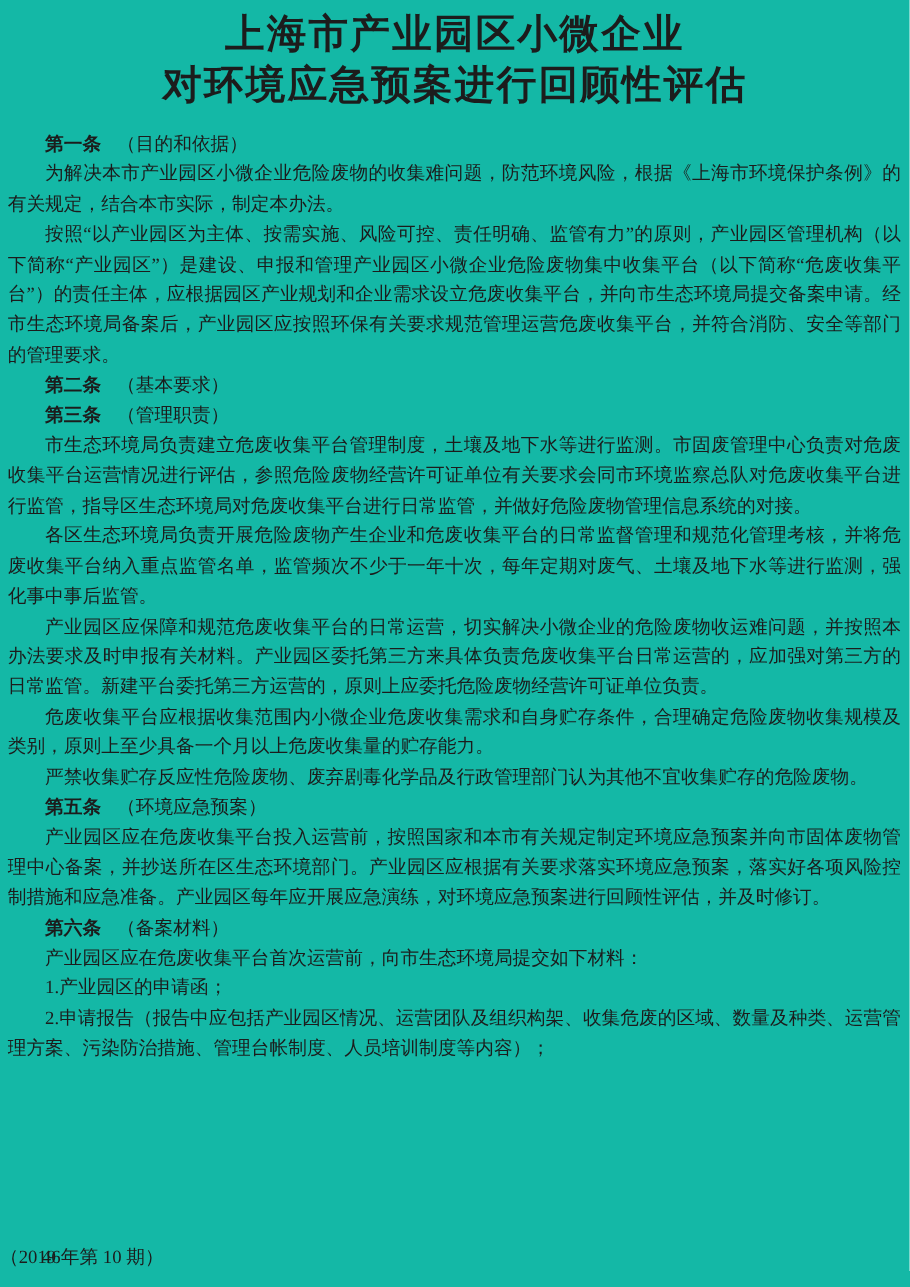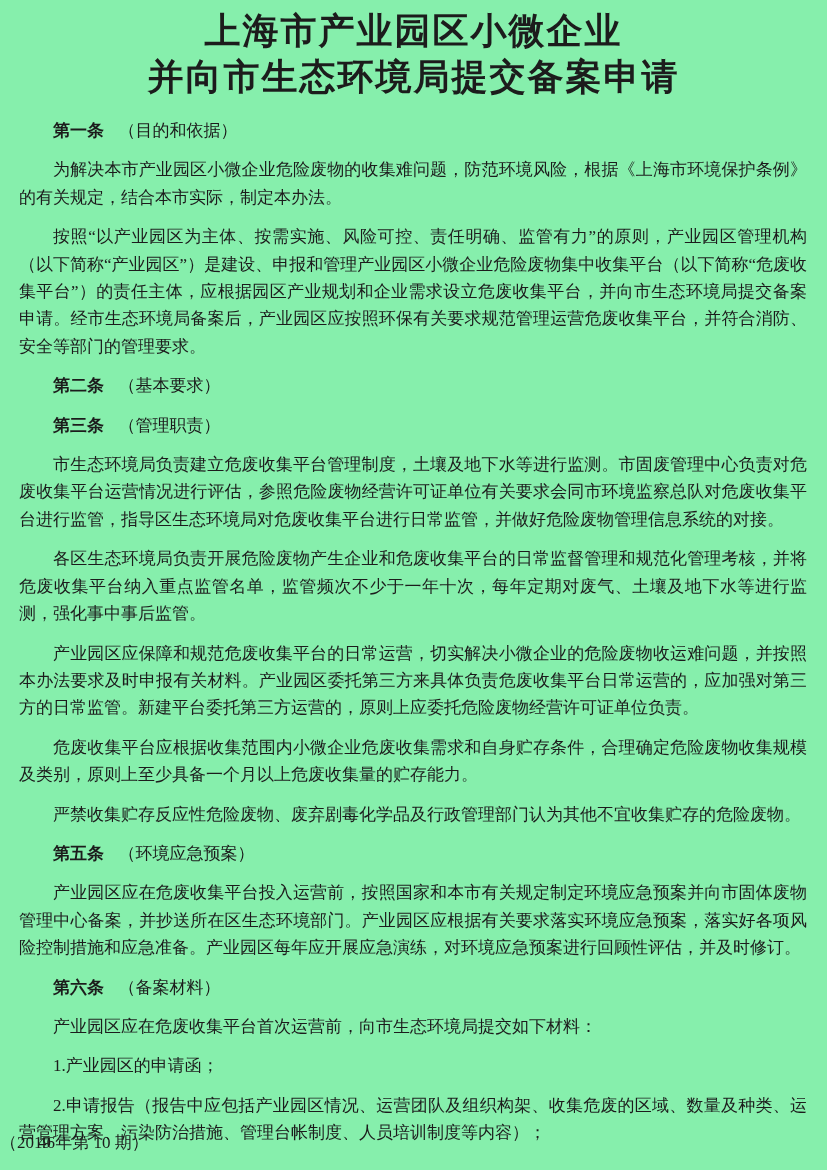--- a/index.html
+++ b/index.html
@@ -5,21 +5,21 @@
   html, body {
     margin: 0;
     padding: 0;
     background: #ffffff;
   }
   .page {
     position: relative;
     width: 827px;
     height: 1170px;
     margin: 0 auto;
-    background: #86efac;
+    background: #14b8a6;
     color: #1c1c1c;
     font-family: "Liberation Serif", "DejaVu Serif", serif;
     overflow: hidden;
   }
   .doc-title {
     margin: 0;
     padding-top: 8px;
     text-align: center;
     font-size: 36px;
     line-height: 46px;
@@ -30,21 +30,21 @@
 
   .doc-body {
     margin-top: 17px;
     padding: 0 8px 0 7px;
     font-size: 17px;
     line-height: 27.4px;
     text-align: justify;
     text-justify: inter-character;
   }
   .para {
-    margin: 12px;
+    margin: 0;
     text-indent: 2em;
     word-break: break-all;
   }
   .heading .art-num {
     font-weight: 700;
     margin-right: 0.85em;
   }
   .footer {
     position: absolute;
     left: 0;
@@ -64,21 +64,21 @@
     text-align: left;
   }
 </style>
 </head>
 <body>
 
 <div class="page">
 
   <h1 class="doc-title">
     <span class="title-line">上海市产业园区小微企业</span>
-    <span class="title-line">并向市生态环境局提交备案申请</span>
+    <span class="title-line">对环境应急预案进行回顾性评估</span>
   </h1>
 
   <div class="doc-body" id="doc-body">
   <p class="para heading"><span class="art-num">第一条</span><span class="art-title">（目的和依据）</span></p>
 
   <p class="para">为解决本市产业园区小微企业危险废物的收集难问题，防范环境风险，根据《上海市环境保护条例》的有关规定，结合本市实际，制定本办法。</p>
 
   <p class="para">按照“以产业园区为主体、按需实施、风险可控、责任明确、监管有力”的原则，产业园区管理机构（以下简称“产业园区”）是建设、申报和管理产业园区小微企业危险废物集中收集平台（以下简称“危废收集平台”）的责任主体，应根据园区产业规划和企业需求设立危废收集平台，并向市生态环境局提交备案申请。经市生态环境局备案后，产业园区应按照环保有关要求规范管理运营危废收集平台，并符合消防、安全等部门的管理要求。</p>
 
   <p class="para heading"><span class="art-num">第二条</span><span class="art-title">（基本要求）</span></p>

